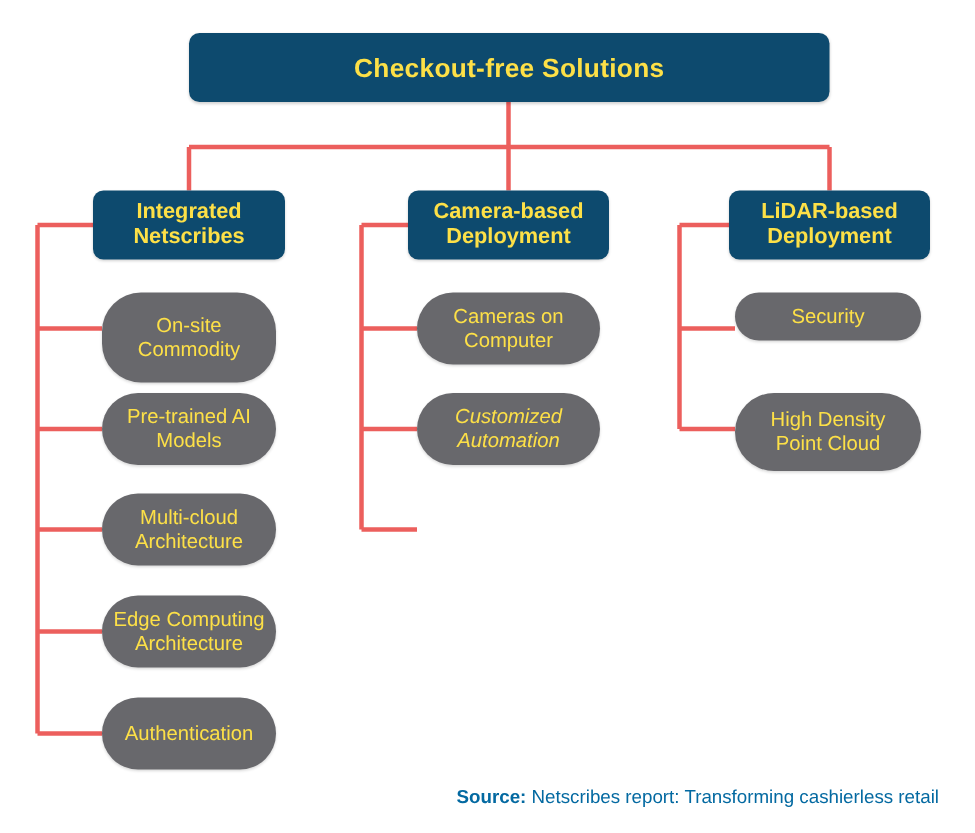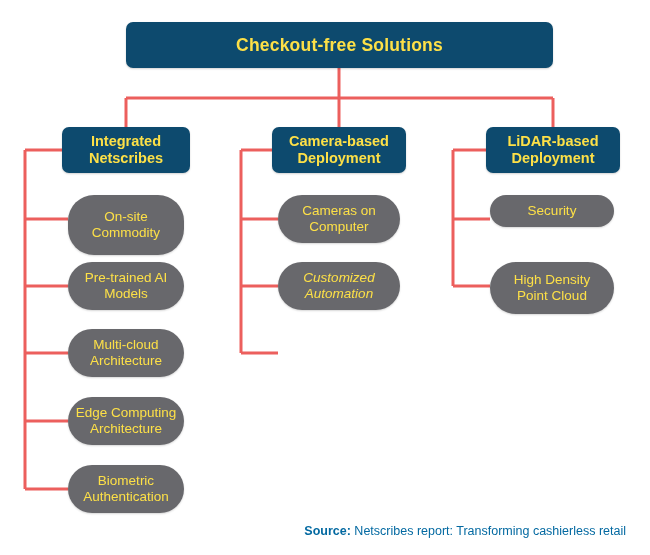--- a/index.html
+++ b/index.html
@@ -161,21 +161,20 @@
 
   <div class="node node-leaf" style="left:68px; top:397px; width:116px; height:48px;">
     <div>
       <span>Edge Computing</span>
       <span>Architecture</span>
     </div>
   </div>
 
   <div class="node node-leaf" style="left:68px; top:465px; width:116px; height:48px;">
     <div>
-      <span>Biometric</span>
       <span>Authentication</span>
     </div>
   </div>
 
   <div class="node node-header" style="left:272px; top:127px; width:134px; height:46px;">
     <div>
       <span>Camera-based</span>
       <span>Deployment</span>
     </div>
   </div>

